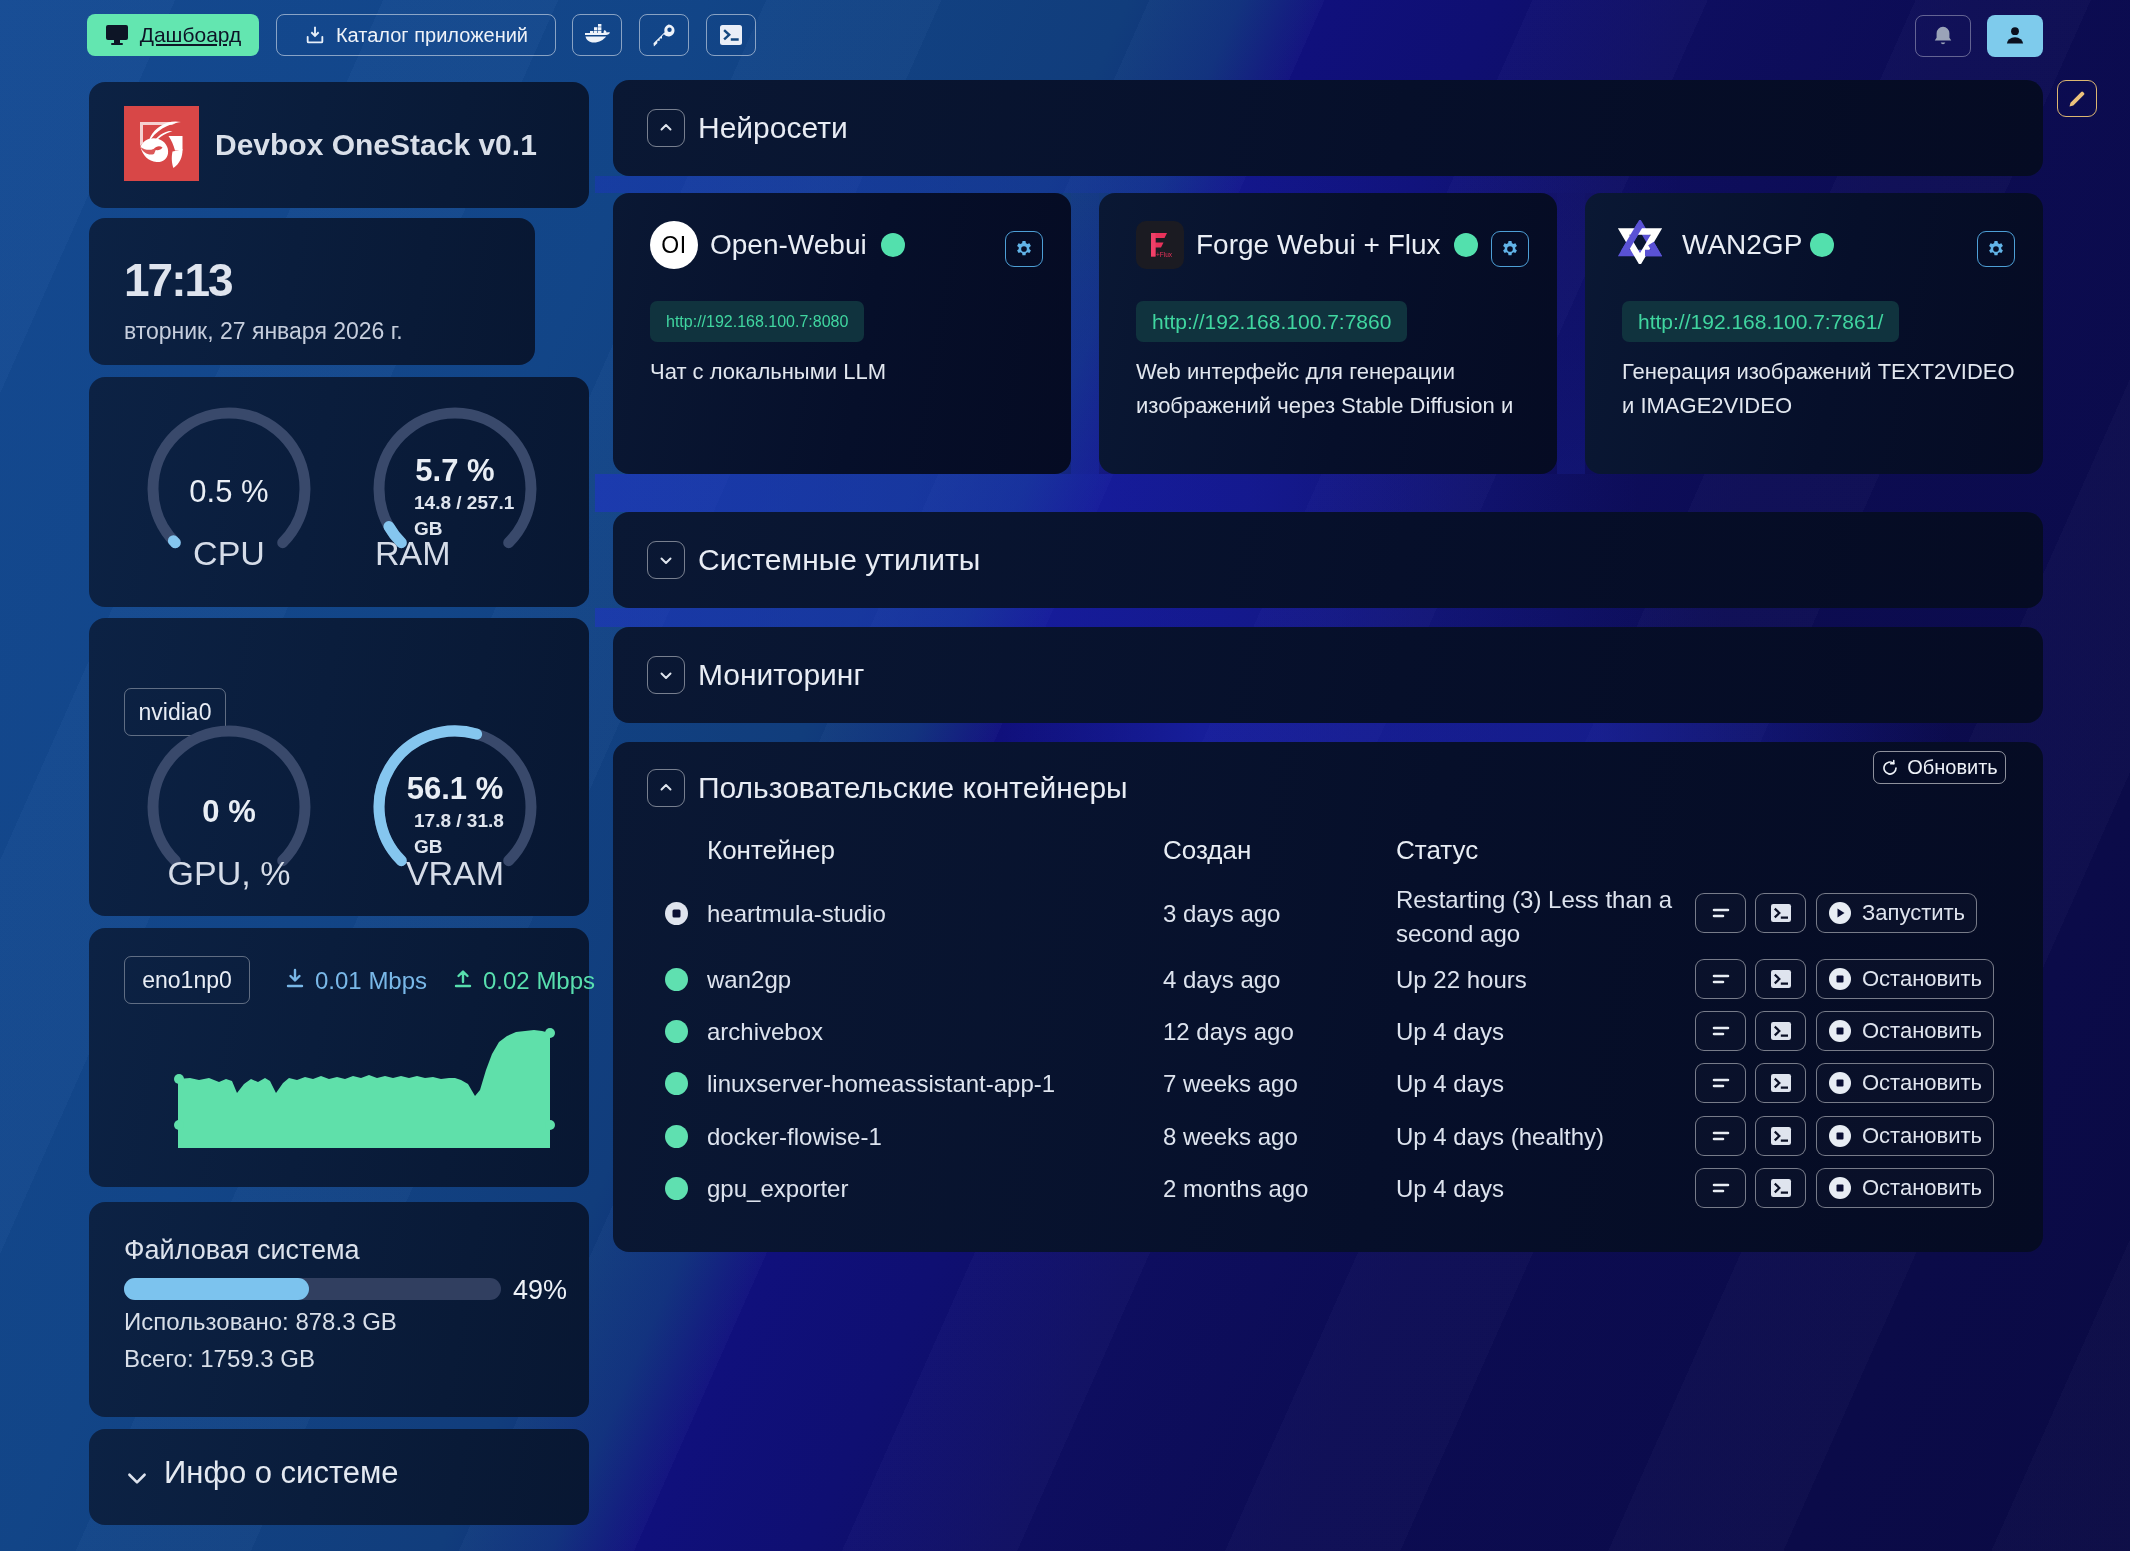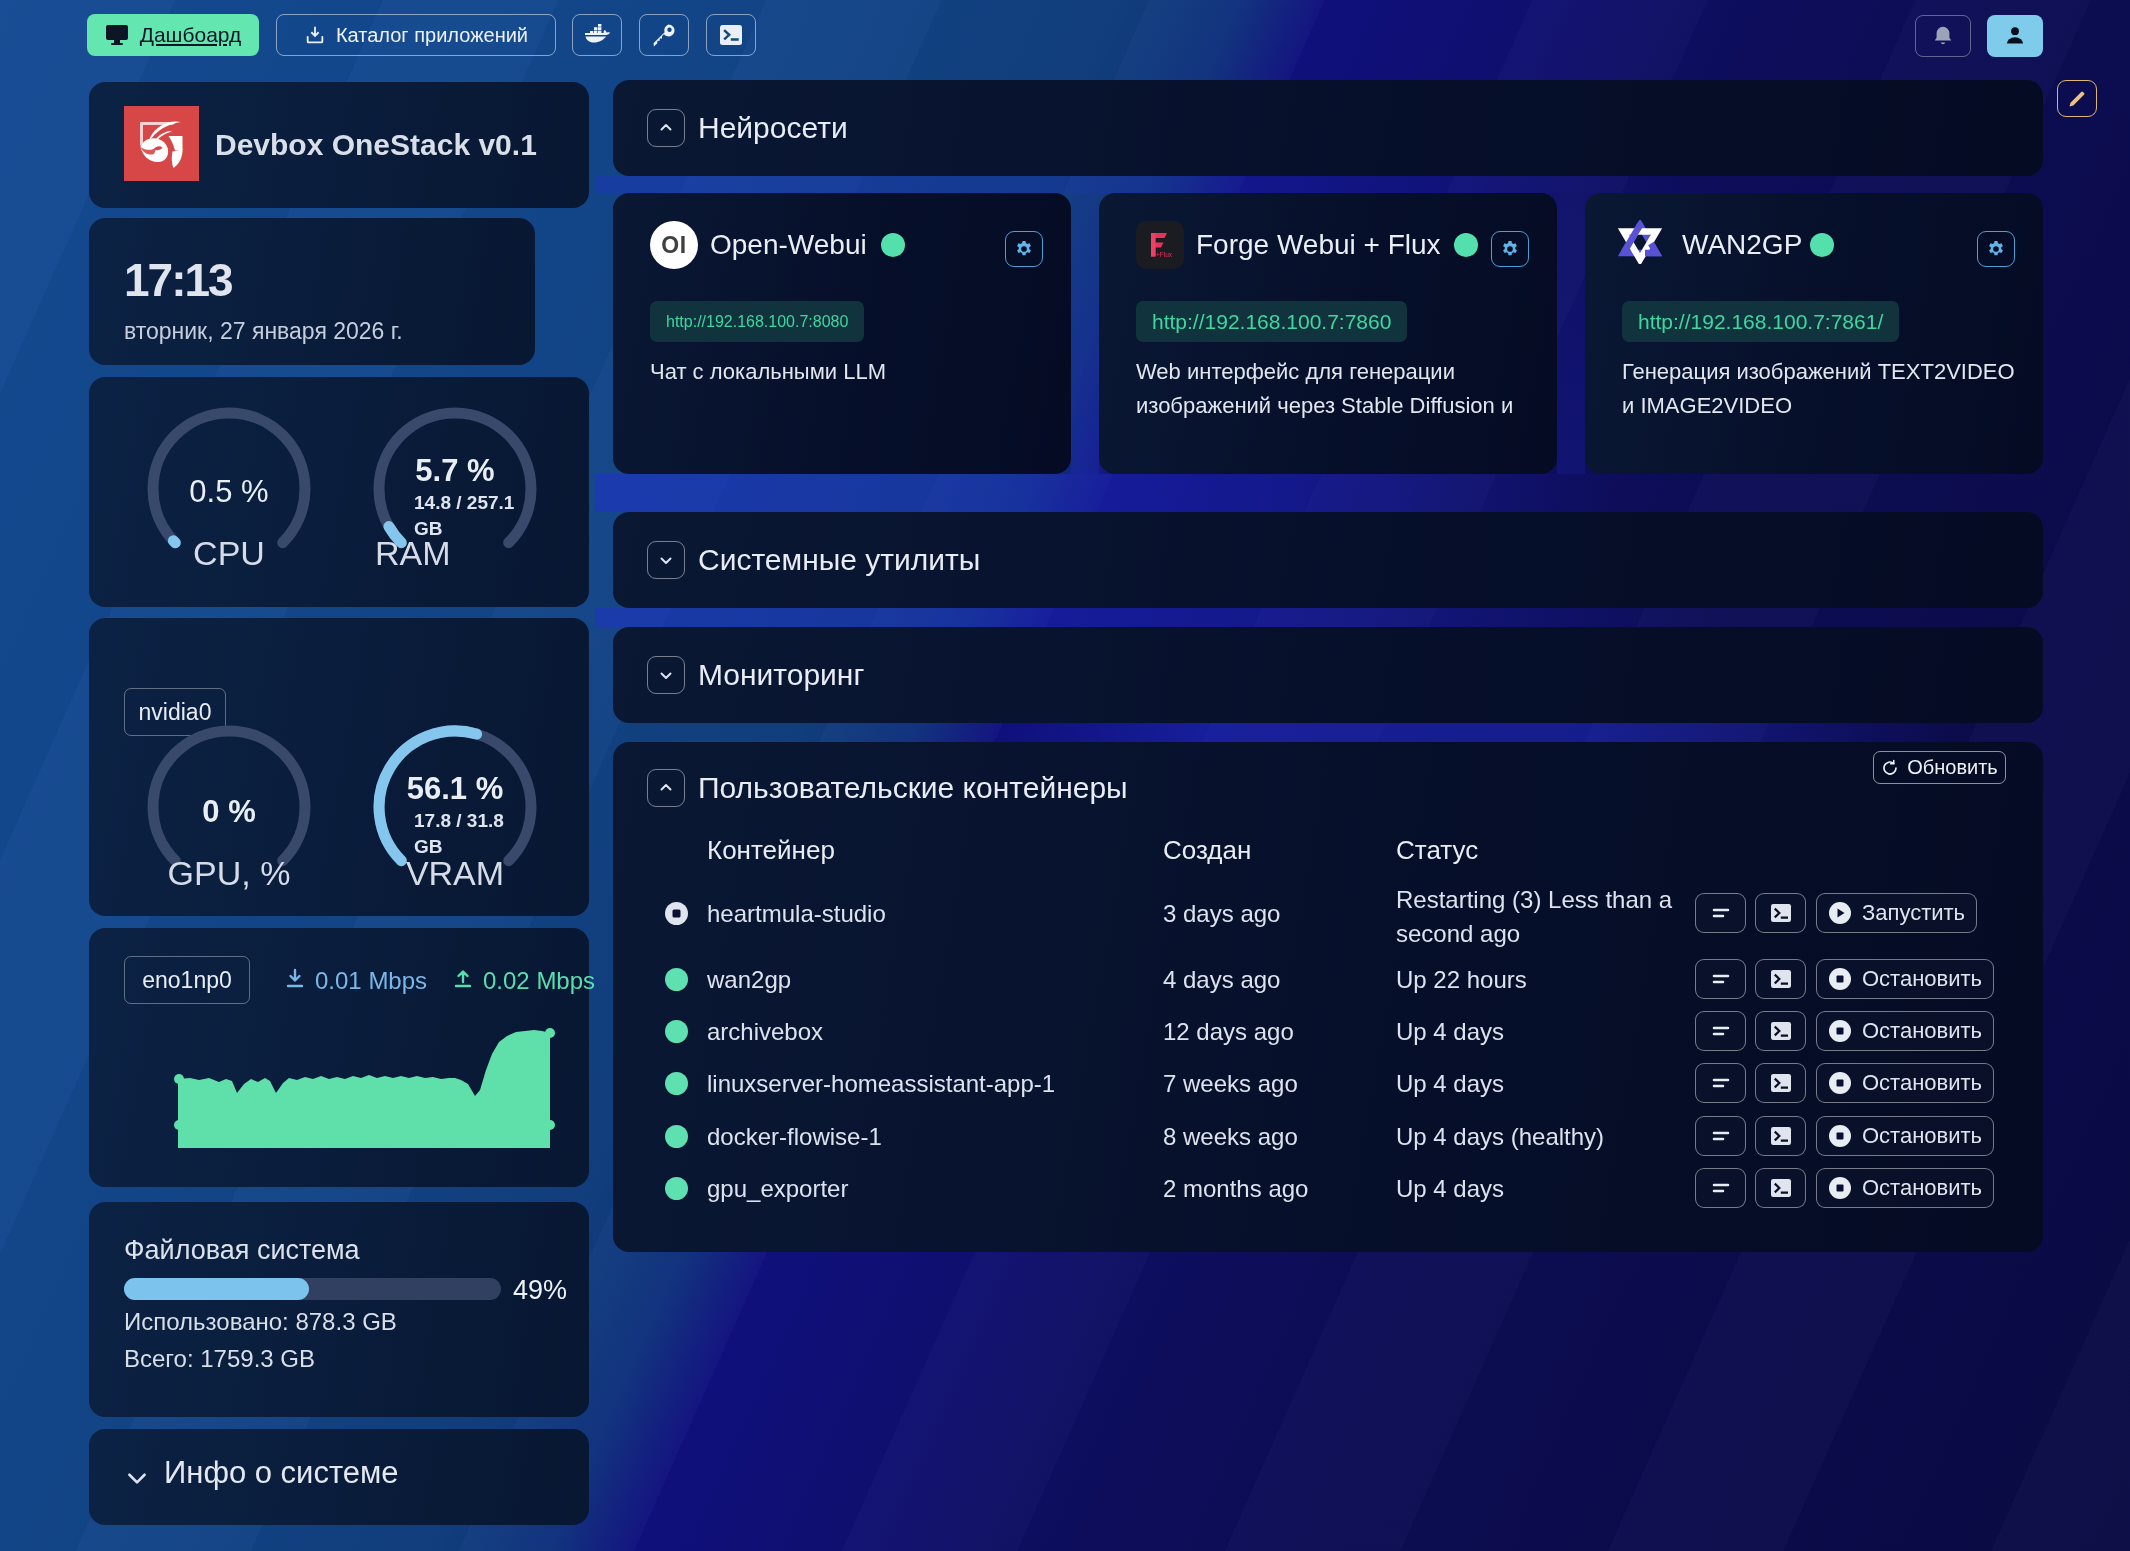--- a/index.html
+++ b/index.html
@@ -185,21 +185,21 @@
   <div class="secbtn">
       <svg width="18" height="18" viewBox="0 0 24 24" fill="none" stroke="#dfe5ee" stroke-width="2.6" stroke-linecap="round" stroke-linejoin="round">
         <path d="M6 14 l6-6 6 6"></path>
       </svg>
     </div>
   <div class="sectitle">Нейросети</div>
 </div>
 
 <div class="card cardR" style="left:613px;top:193px;width:458px;height:281px;">
   <div class="abs" style="left:37px;top:28px;width:48px;height:48px;border-radius:50%;background:#ffffff;display:flex;align-items:center;justify-content:center;">
-    <span style="font-size:23px;font-weight:700;color:#404040;letter-spacing:0.5px;">OI</span>
+    <span style="font-size:23px;font-weight:400;color:#000000;letter-spacing:0.5px;">OI</span>
   </div>
   <div class="abs" style="left:97px;top:36px;font-size:28px;font-weight:500;color:#eaeef5;">Open-Webui</div>
   <div class="abs" style="left:268px;top:40px;width:24px;height:24px;border-radius:50%;background:#53e0ad;"></div>
   <div class="abs" style="left:392px;top:38px;width:38px;height:36px;border:1.4px solid #4d9fd6;border-radius:9px;display:flex;align-items:center;justify-content:center;">
     <svg width="20" height="20" viewBox="0 0 24 24" fill="#62b4e8">
         <path d="M10.2 2.5 h3.6 l0.5 2.6 a7 7 0 0 1 1.7 1 l2.5-0.9 1.8 3.1 -2 1.7 a7 7 0 0 1 0 2 l2 1.7 -1.8 3.1 -2.5-0.9 a7 7 0 0 1-1.7 1 l-0.5 2.6 h-3.6 l-0.5-2.6 a7 7 0 0 1-1.7-1 l-2.5 0.9 -1.8-3.1 2-1.7 a7 7 0 0 1 0-2 l-2-1.7 1.8-3.1 2.5 0.9 a7 7 0 0 1 1.7-1 z M12 8.6 a3.4 3.4 0 1 1 0 6.8 a3.4 3.4 0 0 1 0-6.8 z" fill-rule="evenodd"></path>
       </svg>
   </div>
   <div class="abs" style="left:37px;top:108px;height:41px;background:#10333e;border-radius:7px;display:flex;align-items:center;padding:0 16px;font-size:16px;color:#40d6a0;">http://192.168.100.7:8080</div>
   <div class="abs" style="left:37px;top:162px;font-size:22px;color:#e2e7ef;line-height:34px;">Чат с локальными LLM</div>

